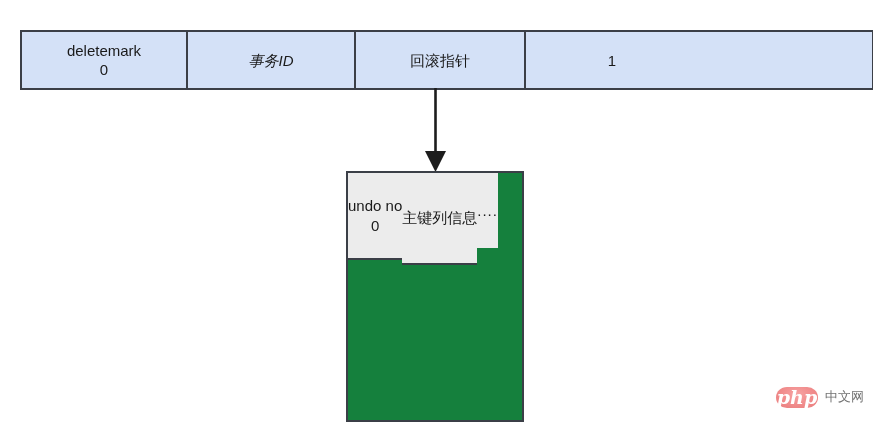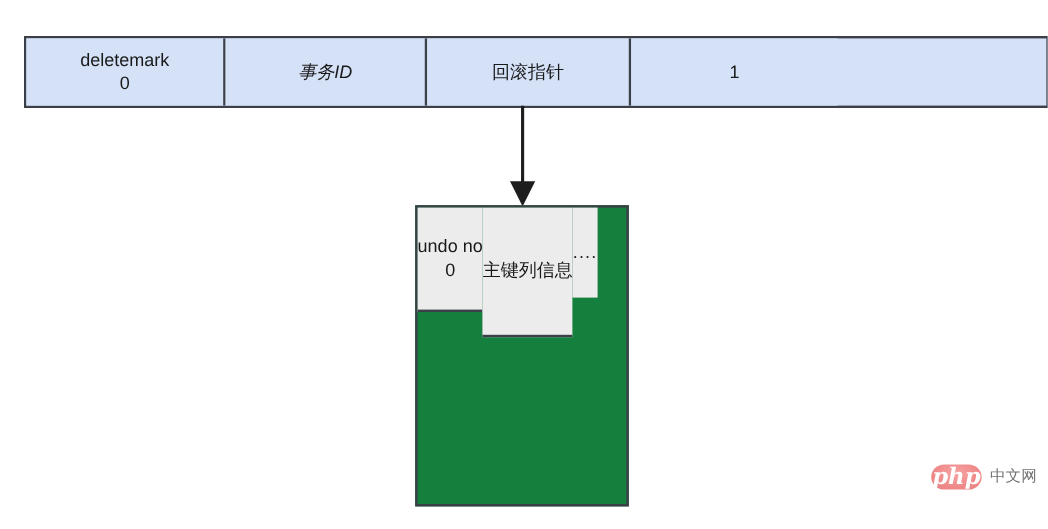--- a/index.html
+++ b/index.html
@@ -80,21 +80,21 @@
     flex-direction: column;
     align-items: center;
     justify-content: center;
     font-size: 15px;
     line-height: 20px;
     text-align: center;
     white-space: pre-line;
   }
   .undo-cell:last-child { border-bottom: none; }
   .u0 { height: 87px; }
-  .u1 { height: 108px; }
+  .u1 { height: 92px; }
   .u2 { height: 75px; }
 
   .dots { letter-spacing: 1px; font-size: 15px; }
 
   
   #watermark {
     position: absolute;
     left: 776px;
     top: 385px;
     width: 88px;

